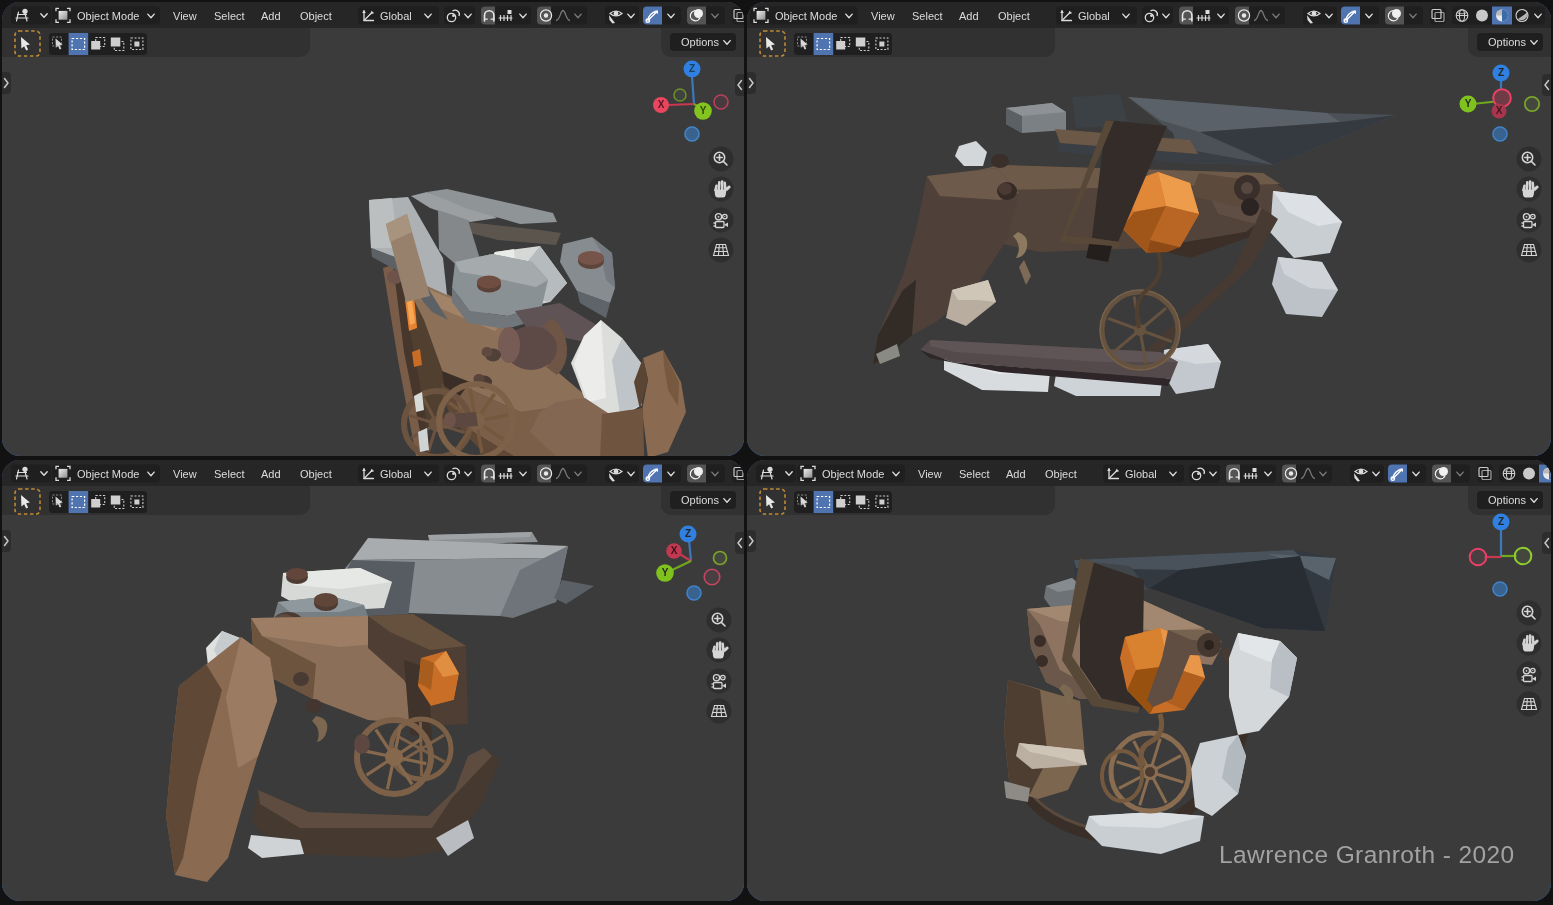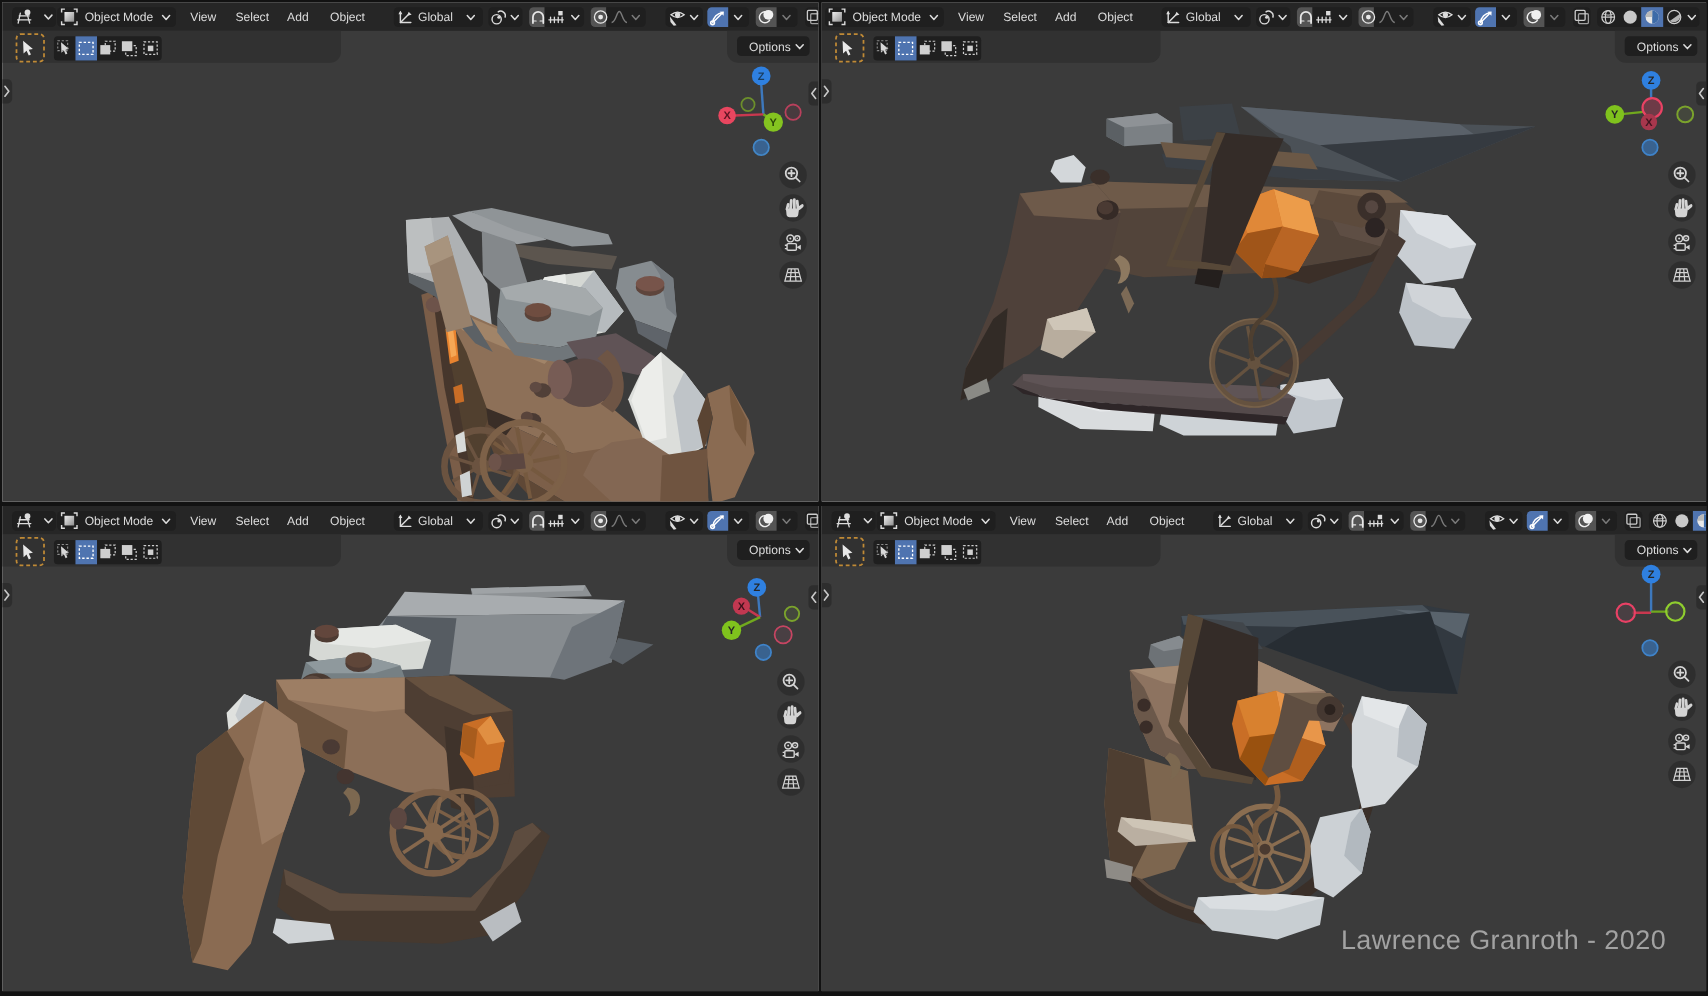--- a/index.html
+++ b/index.html
@@ -1,12 +1,12 @@
 <!DOCTYPE html>
-<html><head><meta charset="utf-8"><style>html,body{margin:0;padding:0;}body{width:1553px;height:905px;background:#121212;position:relative;overflow:hidden;font-family:"Liberation Sans",sans-serif;}.area{position:absolute;border-radius:0;overflow:hidden;background:#a3a3a3;}text.ht, .ht{font-family:"Liberation Sans",sans-serif;font-size:11px;fill:#dcdcdc;}</style></head><body>
+<html><head><meta charset="utf-8"><style>html,body{margin:0;padding:0;}body{width:1553px;height:905px;background:#121212;position:relative;overflow:hidden;font-family:"Liberation Sans",sans-serif;}.area{position:absolute;border-radius:18px;overflow:hidden;background:#3b82f6;}text.ht, .ht{font-family:"Liberation Sans",sans-serif;font-size:11px;fill:#dcdcdc;}</style></head><body>
 <div class="area" style="left:2px;top:2px;width:742px;height:454px;"><svg width="742" height="454" viewBox="2 2 742 454">
       <defs>
         <linearGradient id="modegrad" x1="0" y1="0" x2="1" y2="1">
           <stop offset="0" stop-color="#efefef"></stop>
           <stop offset="1" stop-color="#8f8f8f"></stop>
         </linearGradient>
       </defs>
       <rect x="2" y="2" width="742" height="454" fill="#3b3b3b"></rect>
       <g>
         <polygon points="383,268 395,264 428,438 430,456 416,456 398,360" fill="#7a5d48"></polygon>

